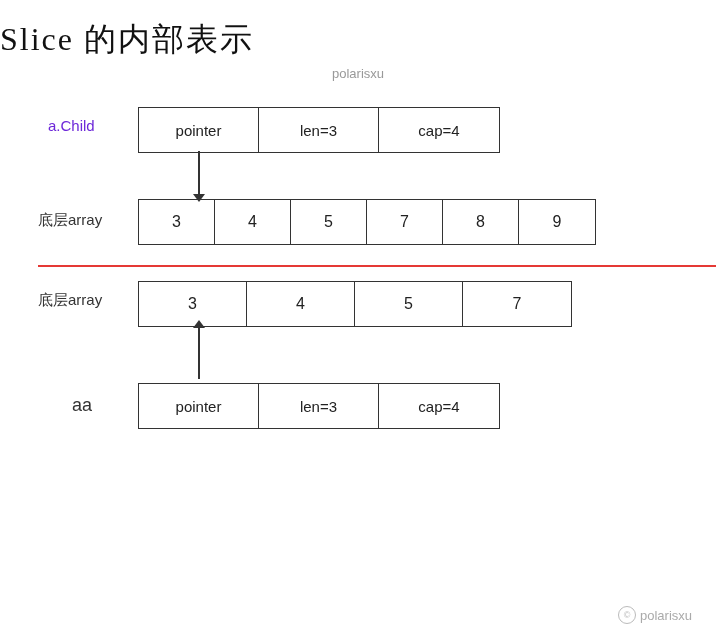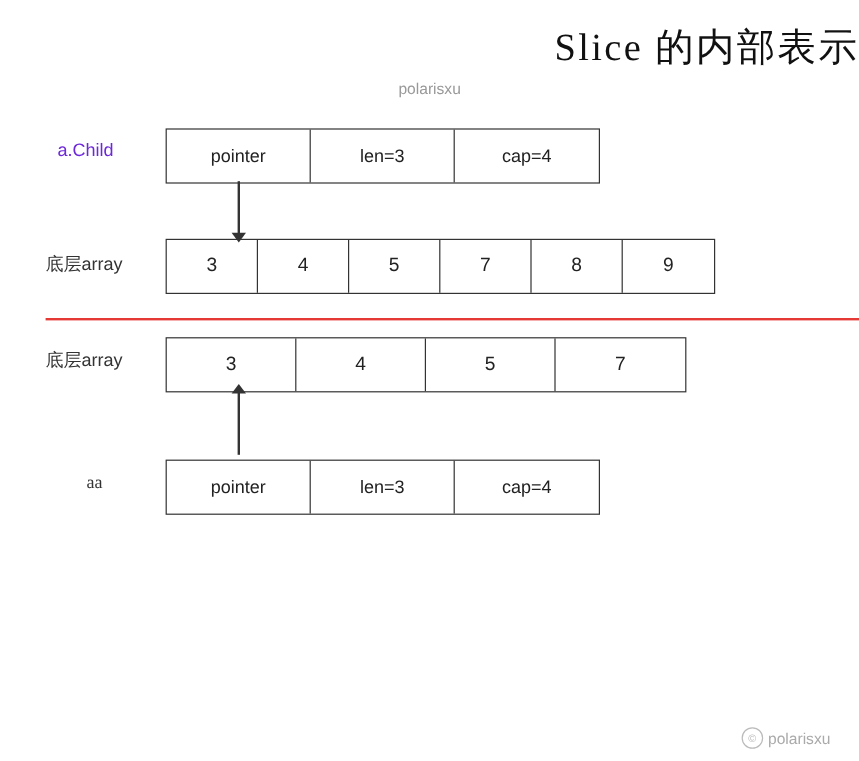--- a/index.html
+++ b/index.html
@@ -6,21 +6,21 @@
     body {
       width: 716px;
       height: 634px;
       background: #fff;
       font-family: "SimSun", "STSong", serif;
       position: relative;
       overflow: hidden;
     }
 
     .page-title {
-      text-align: right;
+      text-align: left;
       font-size: 32px;
       font-weight: normal;
       padding-top: 18px;
       letter-spacing: 2px;
       color: #111;
     }
 
     .subtitle {
       text-align: center;
       font-size: 13px;
@@ -187,23 +187,23 @@
       left: -5px;
       border-left: 6px solid transparent;
       border-right: 6px solid transparent;
       border-bottom: 8px solid #333;
     }
 
     .label-aa {
       position: absolute;
       left: 52px;
       top: 116px;
-      font-size: 15px;
+      font-size: 18px;
       color: #333;
-      font-family: Liberation Serif, serif;
+      font-family: Liberation Sans, sans-serif;
     }
 
     .aa-box {
       position: absolute;
       left: 118px;
       top: 104px;
       display: flex;
       border: 1.5px solid #333;
     }
     .aa-box .cell {

